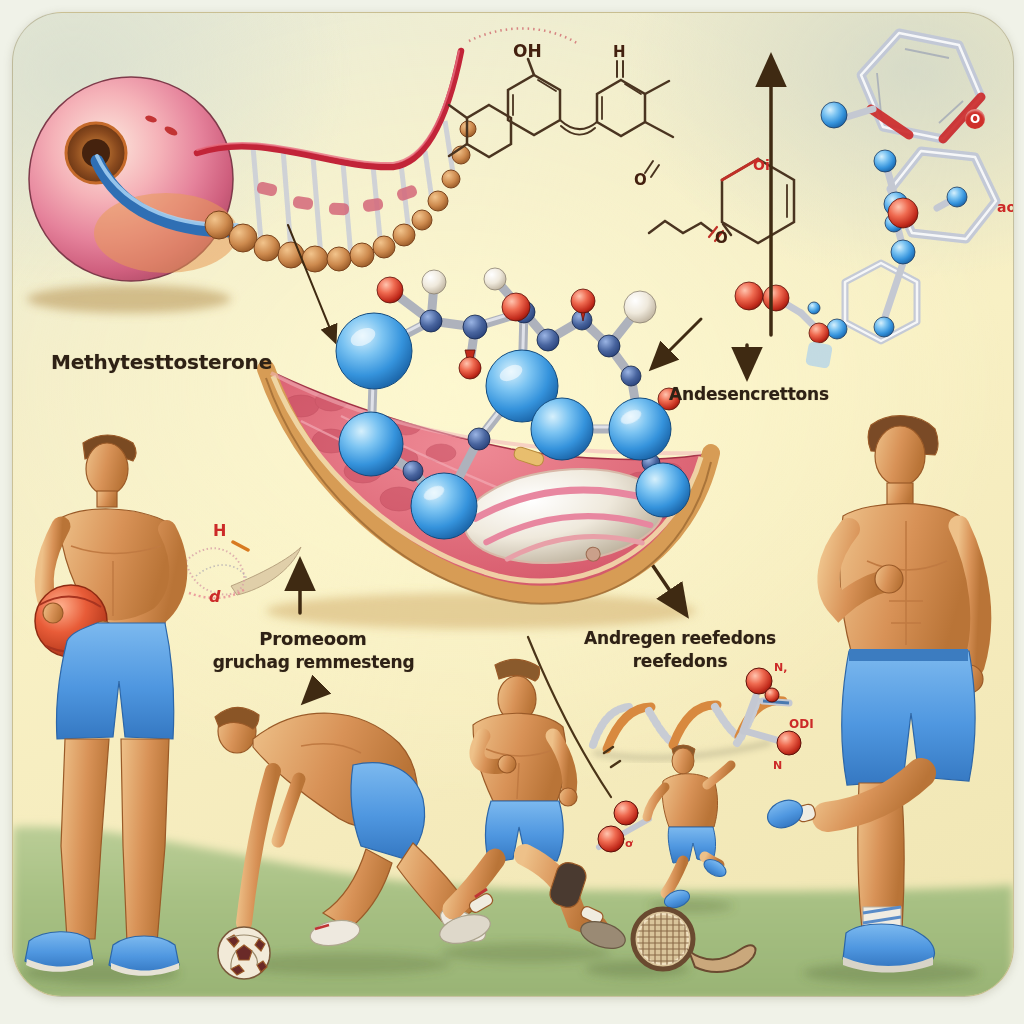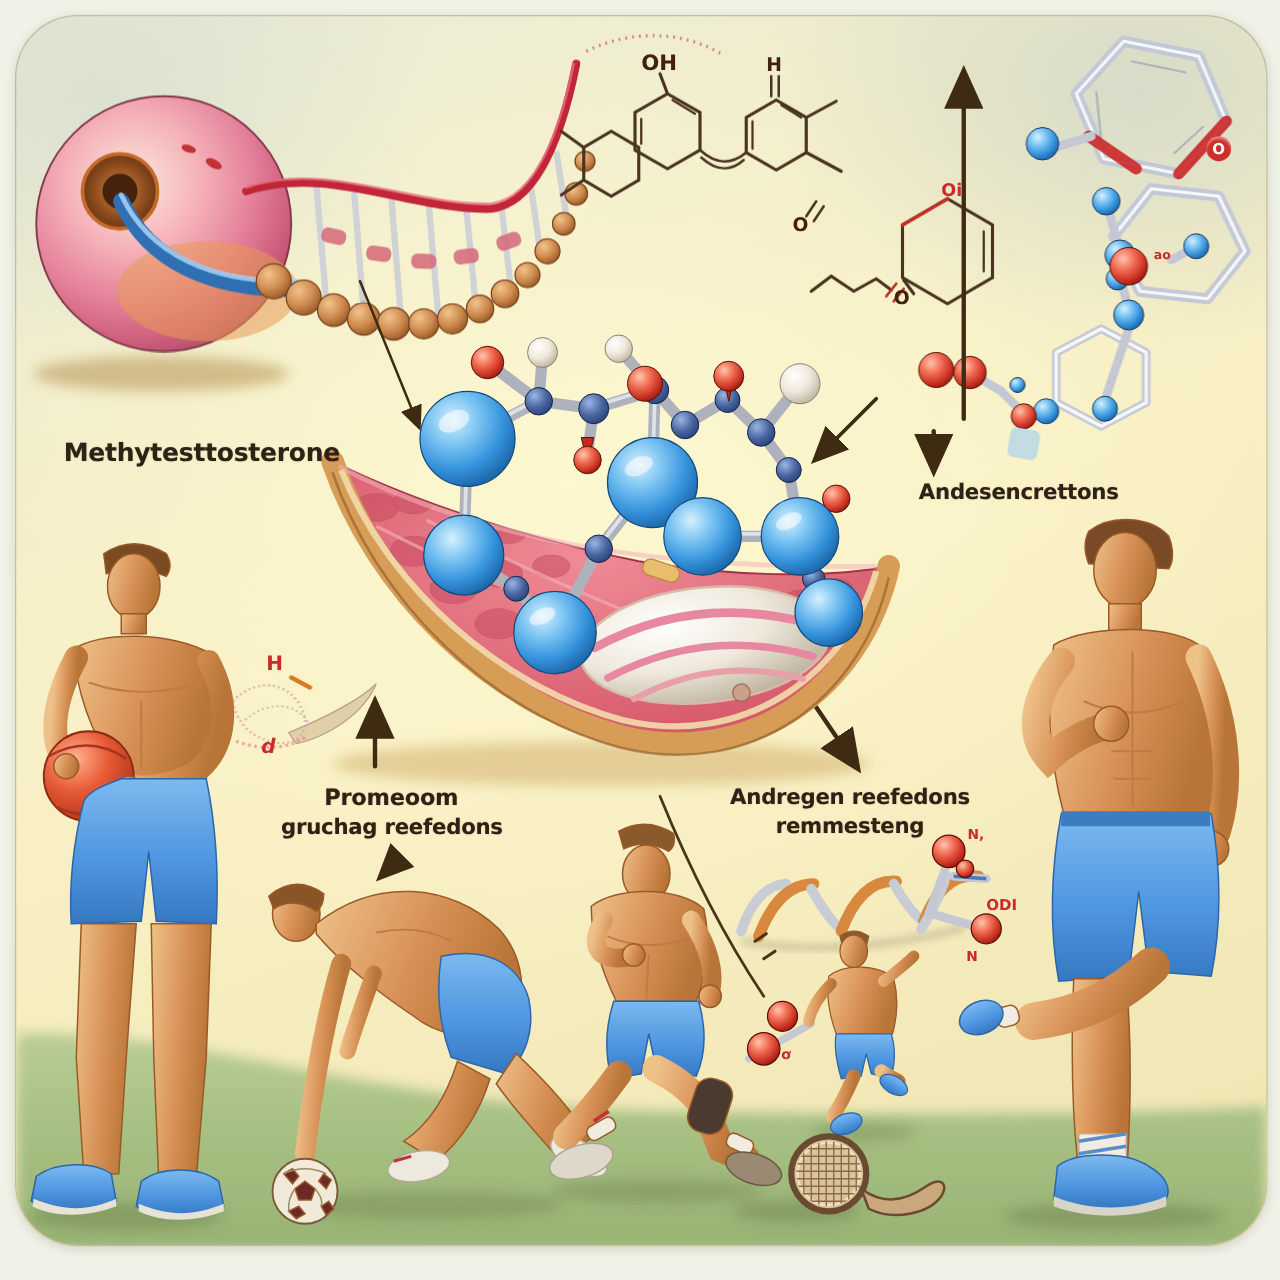--- a/index.html
+++ b/index.html
@@ -531,32 +531,32 @@
     <circle cx="662" cy="938" r="25" fill="none" stroke="#f0e0c0" stroke-width="2"></circle>
     <g clip-path="url(#clipRacket)" stroke="#8a6a48" stroke-width="1.1">
       <path d="M636,918 h52 M636,924 h52 M636,930 h52 M636,936 h52 M636,942 h52 M636,948 h52 M636,954 h52 M636,960 h52"></path>
       <path d="M642,912 v52 M648,912 v52 M654,912 v52 M660,912 v52 M666,912 v52 M672,912 v52 M678,912 v52 M684,912 v52"></path>
     </g>
     <path d="M688,950 C708,965 726,958 740,948 C752,940 758,946 752,956 C742,970 714,976 694,966 Z" fill="#caa87c" stroke="#6a4a30" stroke-width="2"></path>
   </g>
 </svg>
 
 <div class="lbl" style="left:36px;top:319px;width:225px;font-size:20px;margin-top:19px;">Methytesttosterone</div>
-<div class="lbl" style="left:692px;top:372px;width:220px;font-size:17px;text-align:center;">Andesencrettons</div>
+<div class="lbl" style="left:626px;top:372px;width:220px;font-size:17px;text-align:center;">Andesencrettons</div>
 <div class="lbl" style="left:220px;top:616px;width:160px;font-size:18px;">Promeoom</div>
-<div class="lbl" style="left:188px;top:640px;width:225px;font-size:17px;">gruchag reefedons</div>
+<div class="lbl" style="left:188px;top:640px;width:225px;font-size:17px;">gruchag remmesteng</div>
 <div class="lbl" style="left:562px;top:616px;width:210px;font-size:17px;text-align:center;">Andregen reefedons</div>
-<div class="lbl" style="left:582px;top:639px;width:170px;font-size:17px;">remmesteng</div>
+<div class="lbl" style="left:582px;top:639px;width:170px;font-size:17px;">reefedons</div>
 
 <div class="chem" style="left:500px;top:28px;font-size:17px;">OH</div>
 <div class="chem" style="left:600px;top:30px;font-size:15px;">H</div>
 <div class="chem" style="left:621px;top:158px;font-size:15px;">O</div>
 <div class="chem" style="left:702px;top:216px;font-size:15px;">O</div>
-<div class="chem red" style="left:740px;top:132px;font-size:14px;">Oi</div>
-<div class="chem red" style="left:910px;top:186px;font-size:10px;">ao</div>
+<div class="chem red" style="left:740px;top:144px;font-size:14px;">Oi</div>
+<div class="chem red" style="left:984px;top:186px;font-size:14px;">ao</div>
 <div class="chem red" style="left:200px;top:508px;font-size:16px;">H</div>
 <div class="chem red it" style="left:196px;top:574px;font-size:16px;">d</div>
 <div class="chem red" style="left:761px;top:648px;font-size:11px;">N,</div>
 <div class="chem red" style="left:776px;top:680px;font-size:12px;margin-top:24px;">ODI</div>
 <div class="chem red" style="left:760px;top:746px;font-size:11px;">N</div>
 <div class="chem red" style="left:612px;top:824px;font-size:11px;">ơ</div>
 <div class="obadge" style="left:952px;top:96px;">O</div>
 
 </div>
 </div>

